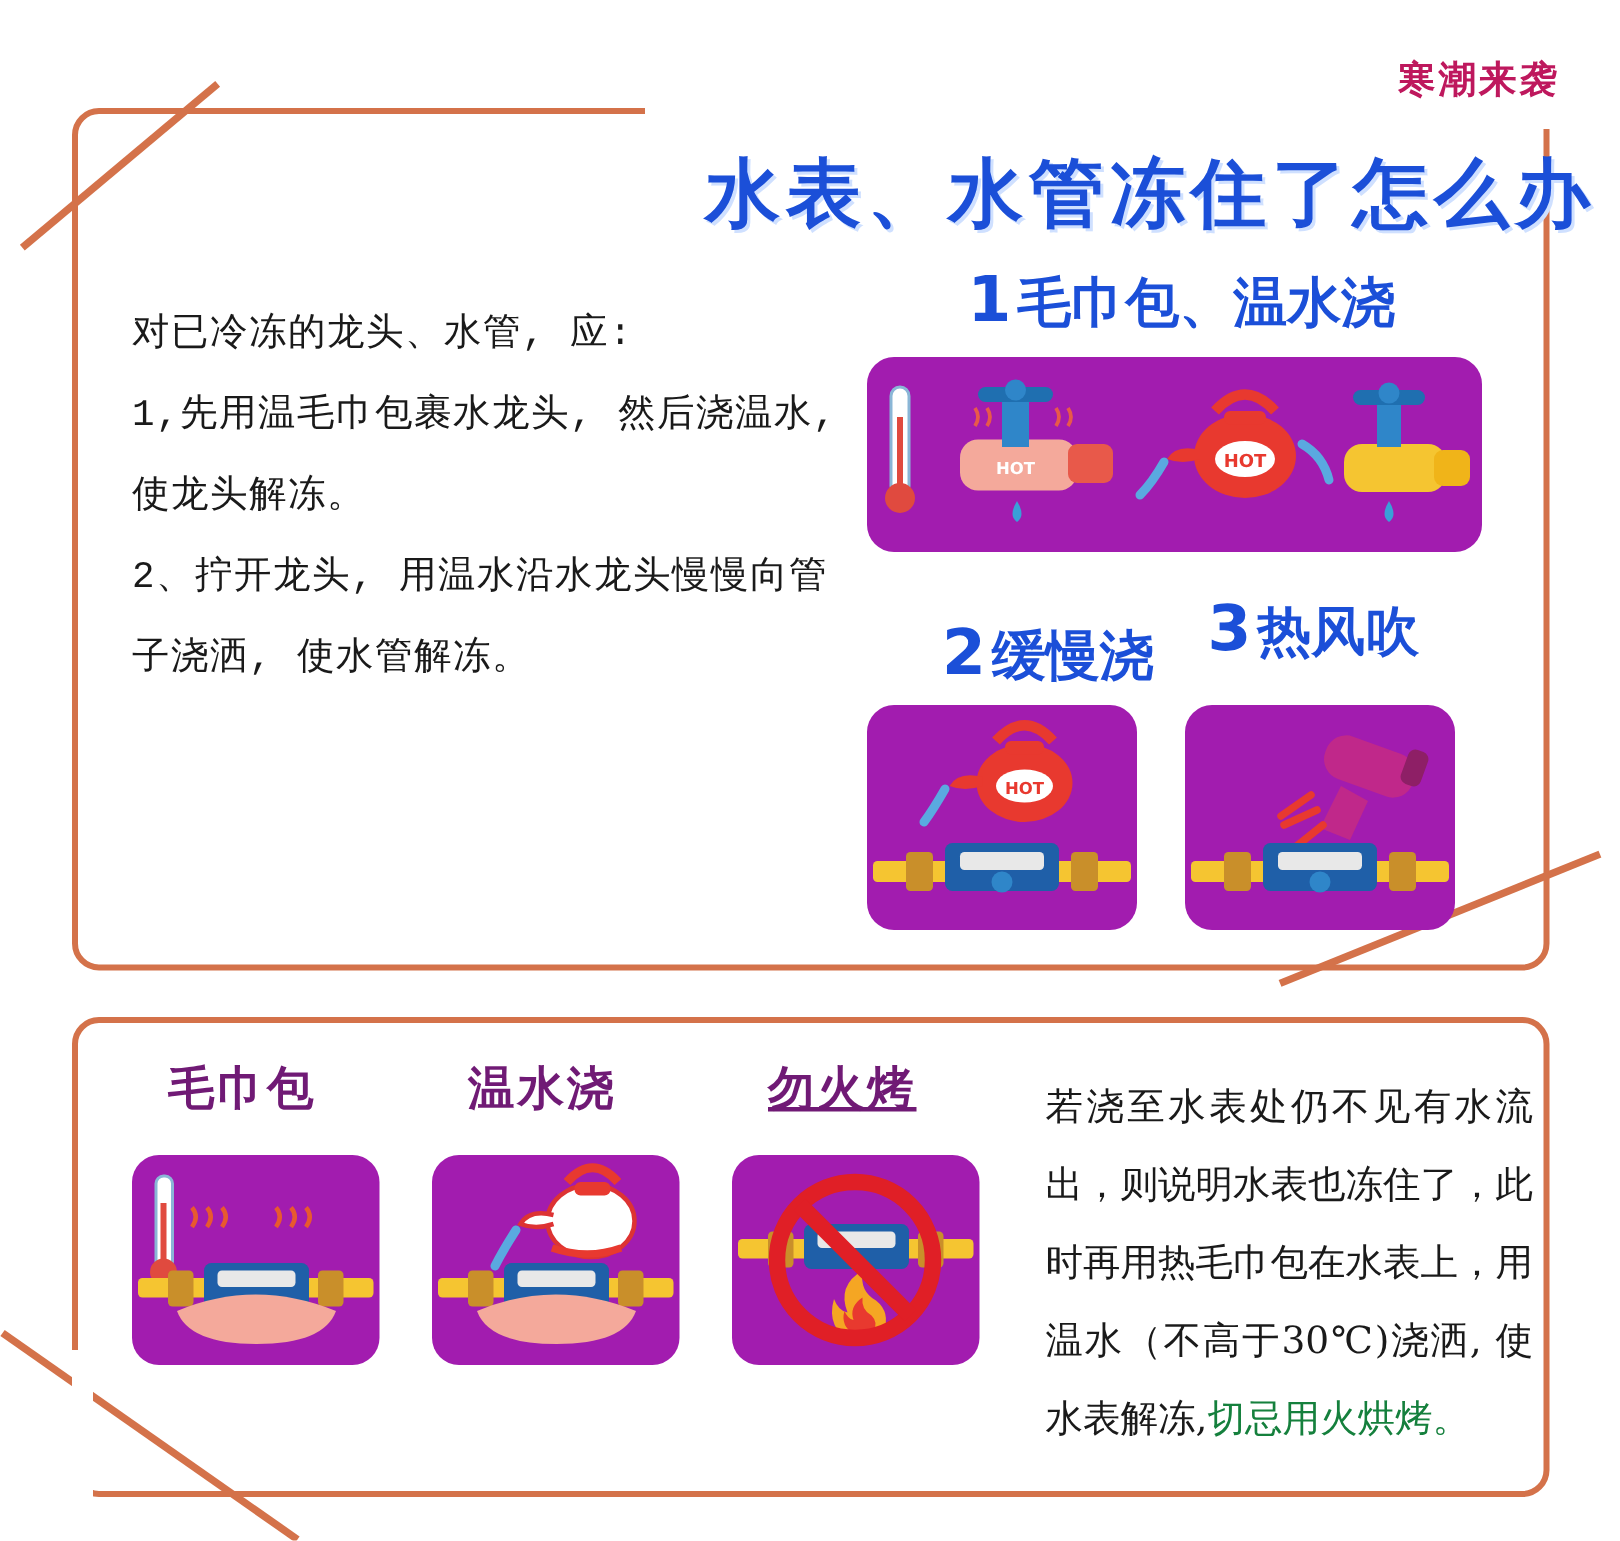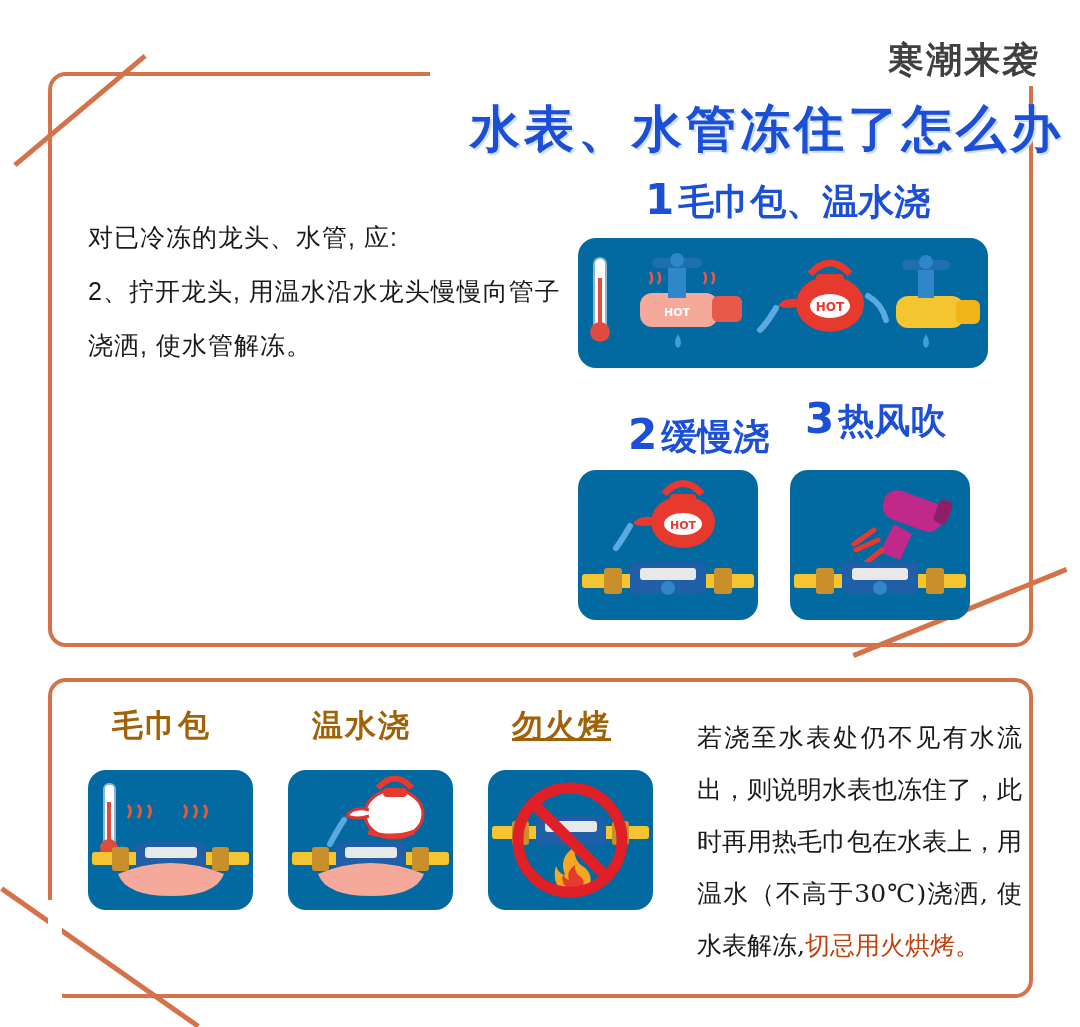--- a/index.html
+++ b/index.html
@@ -65,47 +65,47 @@
     position: absolute;
     left: 48px; top: 900px;
     width: 14px; height: 120px;
     background: #ffffff;
   }
 
   
   .kicker {
     position: absolute;
     right: 40px; top: 36px;
-    font-size: 36px;
-    font-weight: bold;
-    color: #404040;
+    font-size: 25px;
+    font-weight: bold;
+    color: #be185d;
     letter-spacing: 2px;
     font-family: "DejaVu Sans", sans-serif;
   }
   .headline {
     position: absolute;
     left: 470px; top: 96px;
     font-size: 50px;
     font-weight: bold;
     color: #1b4fd8;
     letter-spacing: 4px;
     font-family: "DejaVu Sans", sans-serif;
     text-shadow: 2px 2px 0 #cfe0ff;
     white-space: nowrap;
   }
 
   
   .body-text {
     position: absolute;
-    left: 88px; top: 210px;
+    left: 88px; top: 196px;
     width: 480px;
     color: #1a1a1a;
     font-size: 25px;
     line-height: 54px;
-    font-family: Liberation Sans, sans-serif;
+    font-family: Liberation Mono, monospace;
     letter-spacing: 1px;
   }
   .body-text p { margin: 0; }
 
   
   .step-head {
     position: absolute;
     white-space: nowrap;
     color: #1b4fd8;
     font-weight: bold;
@@ -120,32 +120,32 @@
   }
   .step-label { font-size: 36px; }
 
   #step1-head { left: 645px; top: 175px; }
   #step2-head { left: 600px; top: 410px; margin-left: 28px; }
   #step3-head { left: 805px; top: 394px; }
 
   
   .card {
     position: absolute;
-    background: #0369a1;
+    background: #a21caf;
     border-radius: 18px;
     overflow: hidden;
   }
   #card-1 { left: 578px; top: 238px; width: 410px; height: 130px; }
   #card-2 { left: 578px; top: 470px; width: 180px; height: 150px; }
   #card-3 { left: 790px; top: 470px; width: 180px; height: 150px; }
 
   
   .bot-head {
     position: absolute;
-    color: #a16207;
+    color: #701a75;
     font-size: 31px;
     font-weight: bold;
     font-family: "DejaVu Sans", sans-serif;
     letter-spacing: 2px;
     white-space: nowrap;
   }
   #bot-head-1 { left: 112px; top: 705px; }
   #bot-head-2 { left: 312px; top: 705px; }
   #bot-head-3 { left: 512px; top: 705px; text-decoration: underline; }
 
@@ -156,21 +156,21 @@
   .bottom-text {
     position: absolute;
     left: 697px; top: 712px;
     width: 325px;
     font-size: 25px;
     line-height: 52px;
     color: #1a1a1a;
     font-family: "DejaVu Serif", serif;
     text-align: justify;
   }
-  .bottom-text .warn { color: #c2410c; }
+  .bottom-text .warn { color: #15803d; }
 
   svg { display: block; }
 </style>
 </head>
 <body>
 
 <div class="slash tl"></div>
 <div class="slash br-mid"></div>
 <div class="slash bl"></div>
 
@@ -178,20 +178,21 @@
 <div class="panel-top-gapmask"></div>
 
 <div class="panel panel-bottom"></div>
 <div class="panel-bottom-gapmask"></div>
 
 <div class="kicker">寒潮来袭</div>
 <div class="headline">水表、水管冻住了怎么办</div>
 
 <div class="body-text">
   <p>对已冷冻的龙头、水管, 应:</p>
+  <p>1,先用温毛巾包裹水龙头, 然后浇温水, 使龙头解冻。</p>
   <p>2、拧开龙头, 用温水沿水龙头慢慢向管子浇洒, 使水管解冻。</p>
 </div>
 
 <div class="step-head" id="step1-head">
   <span class="step-num">1</span><span class="step-label">毛巾包、温水浇</span>
 </div>
 
 <div class="card" id="card-1">
   <svg width="410" height="130" viewBox="0 0 410 130">
 

